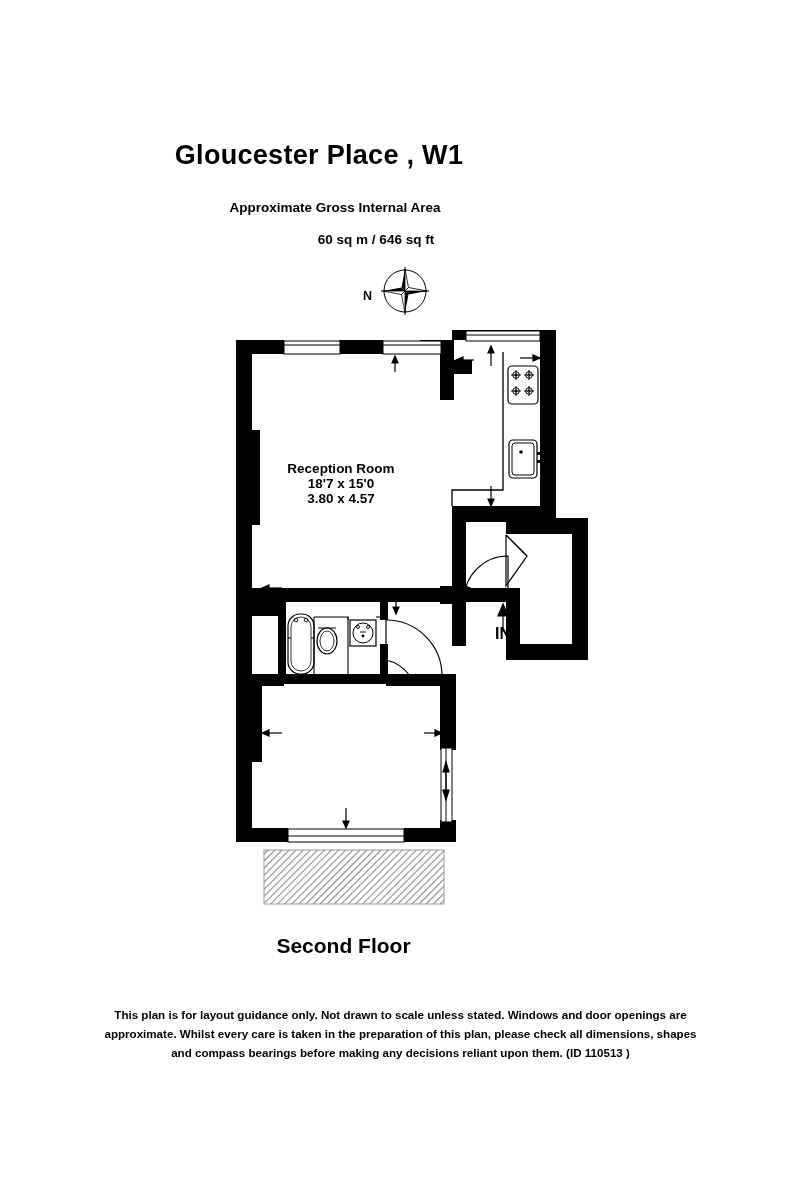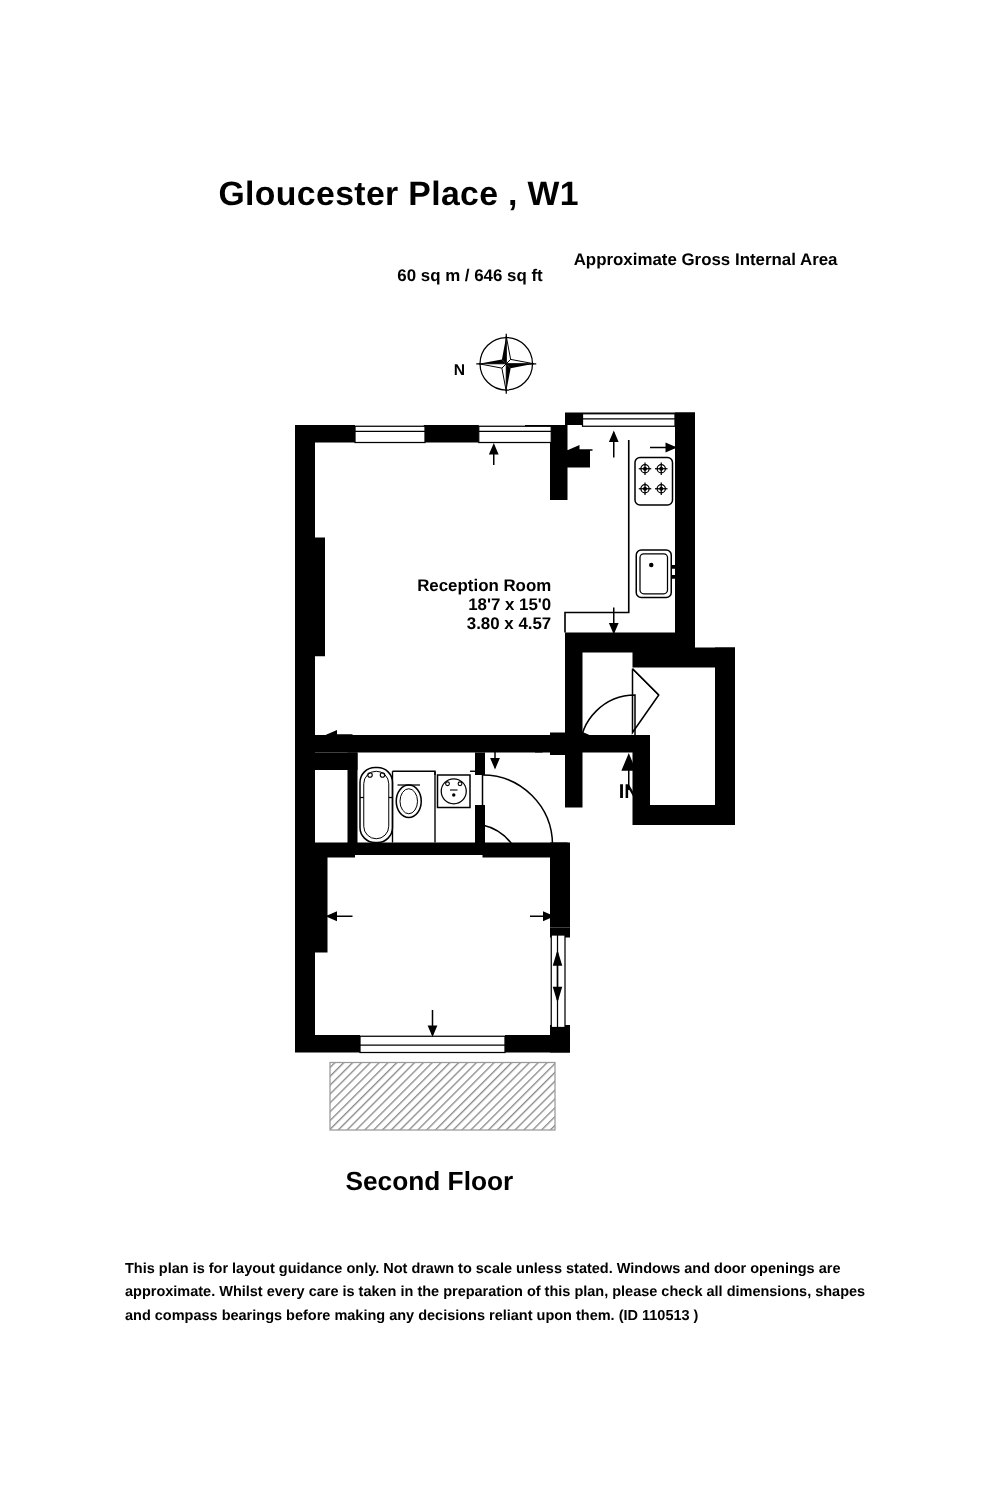--- a/index.html
+++ b/index.html
@@ -29,28 +29,28 @@
     text-align: center;
     font-size: 27px;
     font-weight: bold;
     letter-spacing: 0.3px;
   }
   .area-line1 {
     position: absolute;
     left: 0;
     top: 200px;
     width: 670px;
-    text-align: right;
+    text-align: center;
     font-size: 13.5px;
     font-weight: bold;
   }
   .area-line2 {
     position: absolute;
     left: 0;
-    top: 213px;
+    top: 232px;
     width: 752px;
     text-align: center;
     font-size: 13.5px;
     font-weight: bold;
   }
   .compass {
     position: absolute;
     left: 362px;
     top: 266px;
     width: 70px;
@@ -77,20 +77,21 @@
     width: 687px;
     text-align: center;
     font-size: 21px;
     font-weight: bold;
   }
   .footer {
     position: absolute;
     left: 100px;
     top: 1005px;
     width: 601px;
+    text-align: center;
     font-size: 11.6px;
     font-weight: bold;
     line-height: 19px;
   }
   .room-label {
     position: absolute;
     text-align: center;
     font-weight: bold;
     white-space: nowrap;
   }
@@ -335,21 +336,21 @@
       <pattern id="hatchPattern" width="5" height="5" patternUnits="userSpaceOnUse" patternTransform="rotate(45)">
         <line x1="0" y1="0" x2="0" y2="5" stroke="#8d8d8d" stroke-width="2.2"></line>
       </pattern>
     </defs>
     <g>
       <rect x="264" y="850" width="180" height="54" fill="url(#hatchPattern)" stroke="#9a9a9a" stroke-width="1"></rect>
     </g>
 
   </svg>
 
-  <div class="room-label" style="left: 241px; top: 461px; width: 200px; text-align: right;">
+  <div class="room-label" style="left: 241px; top: 461px; width: 200px;">
     <div class="room-name">Reception Room</div>
     <div class="room-dim">18'7 x 15'0</div>
     <div class="room-dim">3.80 x 4.57</div>
   </div>
 
 
 
   <div class="in-label" style="left: 495px; top: 625px;">IN</div>
 
   <div class="floor-label">Second Floor</div>

